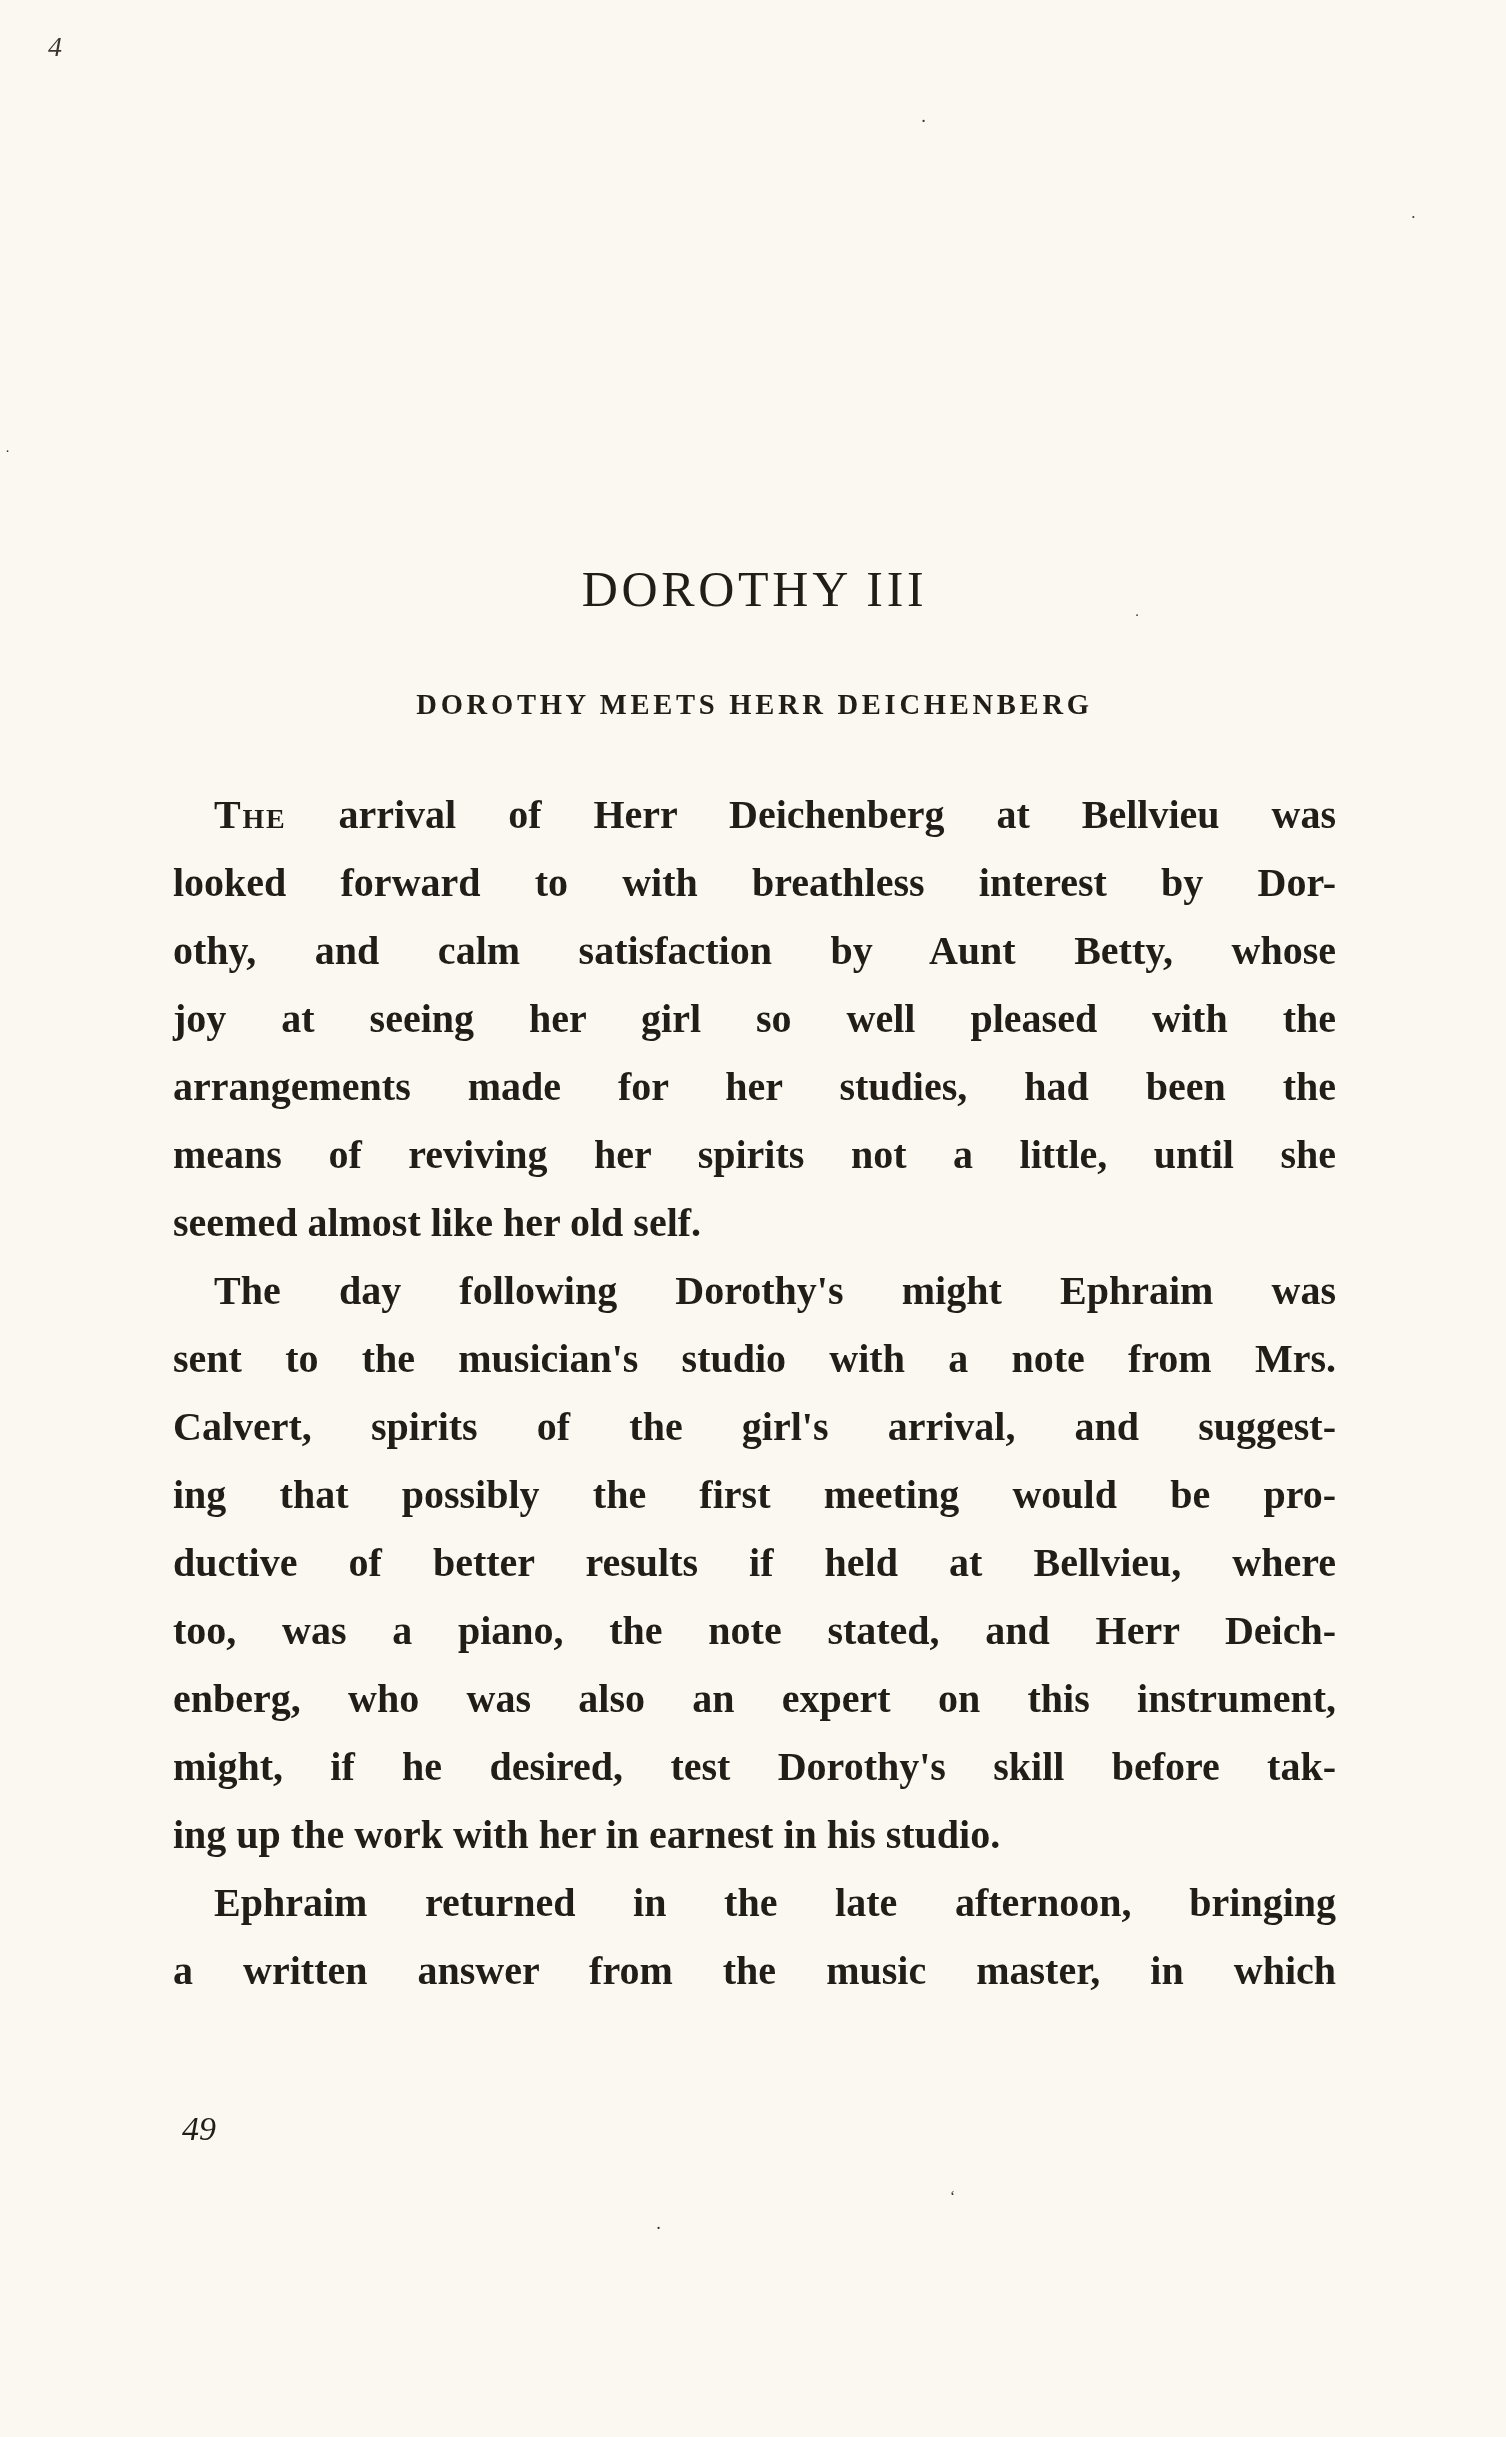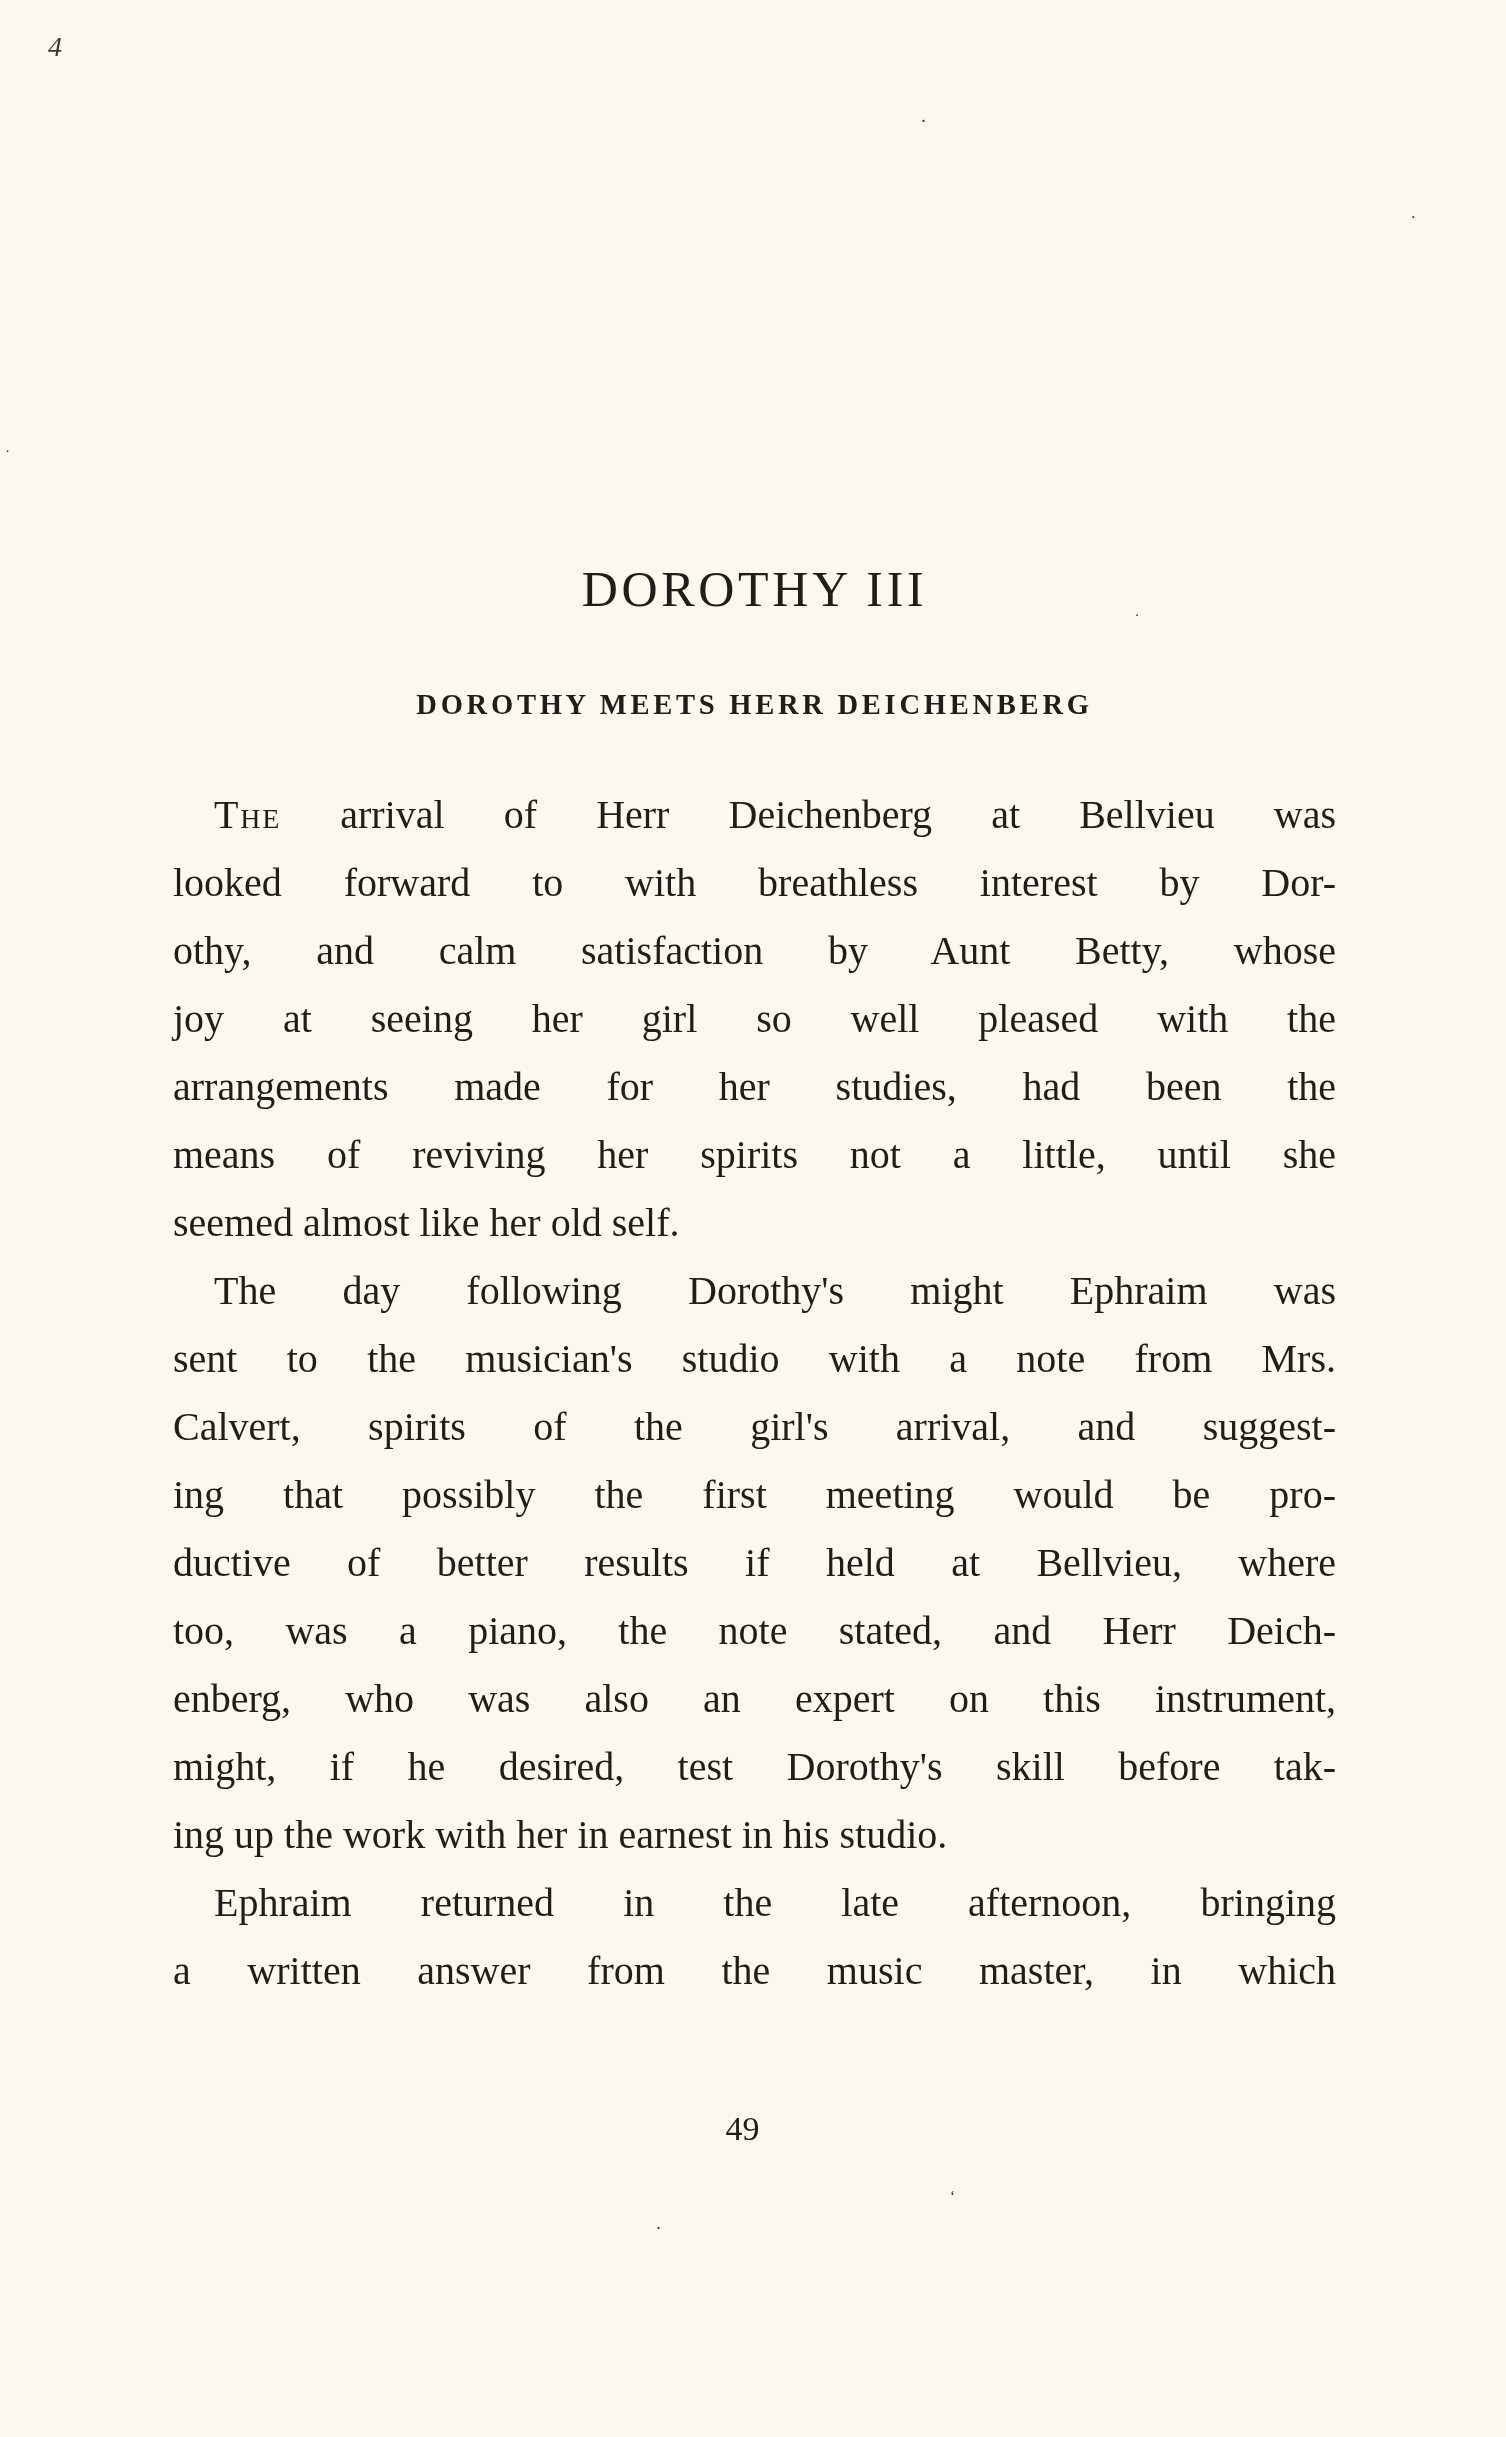--- a/index.html
+++ b/index.html
@@ -43,38 +43,39 @@
     top: 781px;
     left: 173px;
     width: 1163px;
     font-size: 40px;
     line-height: 68px;
   }
   .paragraph { margin: 0; }
   .line {
     text-align: justify;
     text-align-last: justify;
+    font-weight: bold;
   }
   .line.last {
     text-align-last: left;
   }
   .line.indent {
     text-indent: 41px;
   }
   .lead-smallcaps {
     font-variant: small-caps;
     letter-spacing: 1.8px;
   }
   .page-number {
     position: absolute;
     top: 2110px;
-    left: 161px;
+    left: 182px;
     width: 1163px;
-    text-align: center;
     font-size: 34px;
+    font-style: italic;
   }
   .artifact {
     position: absolute;
     color: #3b372f;
     font-style: italic;
     line-height: 1;
   }
 </style>
 </head>
 <body>

